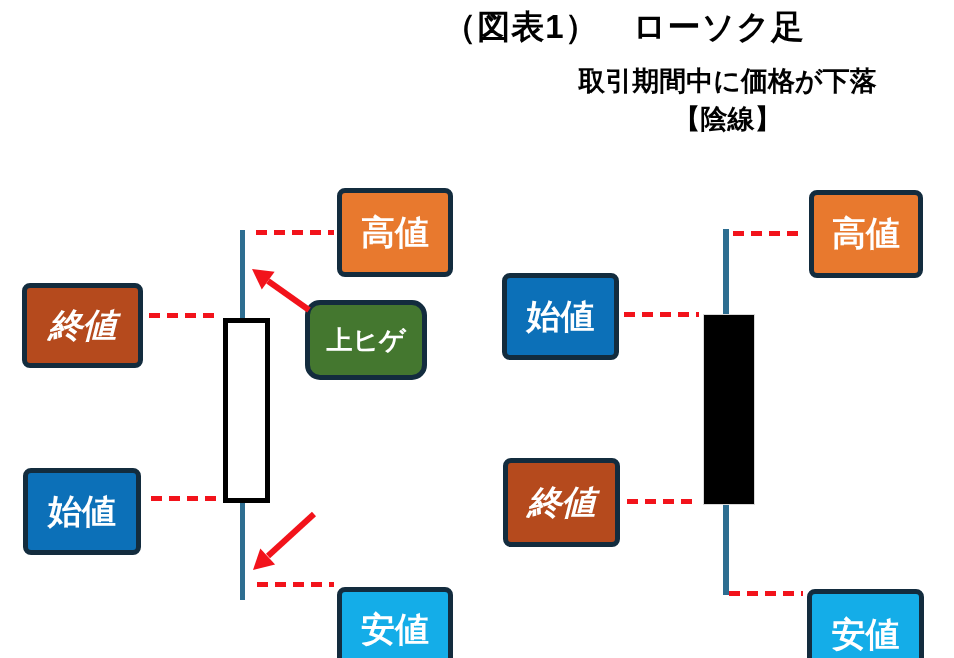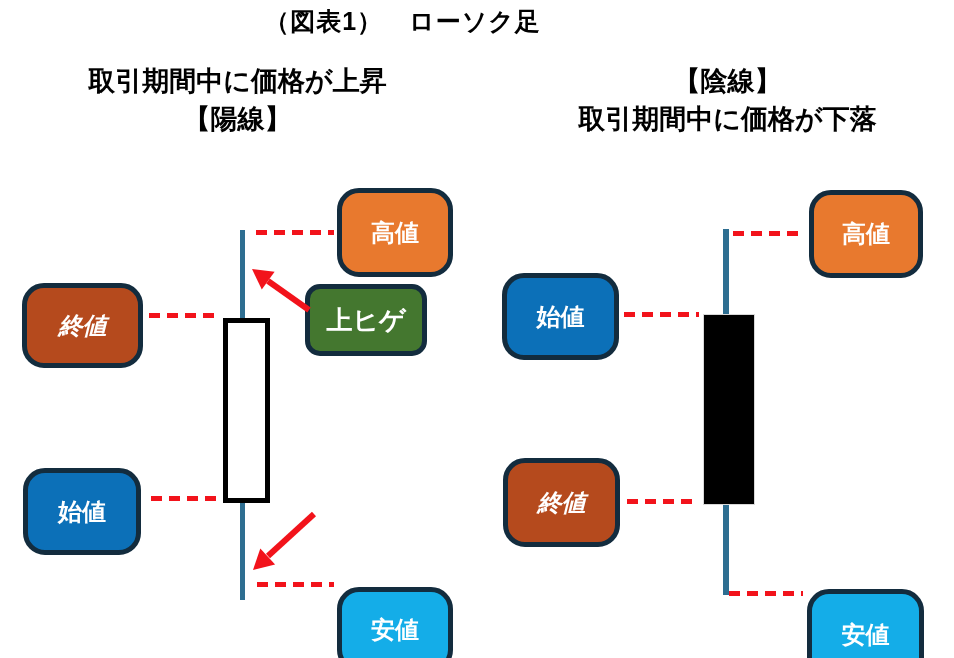--- a/index.html
+++ b/index.html
@@ -1,22 +1,22 @@
 <!DOCTYPE html>
 <html><head>
 <meta charset="utf-8">
 <style>
   html,body{margin:0;padding:0;background:#ffffff;}
   .stage{
     position:relative;width:954px;height:658px;background:#ffffff;overflow:hidden;
     font-family:"Liberation Sans","DejaVu Sans",sans-serif;font-weight:bold;color:#000;
   }
   .title{
-    position:absolute;left:0;top:5px;width:805px;text-align:center;
-    font-size:25px;letter-spacing:1px;
+    position:absolute;left:0;top:5px;width:805px;text-align:right;
+    font-size:33px;letter-spacing:1px;
   }
   .panel-header{position:absolute;top:62px;width:435px;text-align:center;}
   .panel-header.left{left:20px;}
   .panel-header.right{left:510px;}
   .ph-line{font-size:27px;line-height:38px;}
 
   
   .wick{position:absolute;background:#2E6E91;}
   .wick-left{left:240px;top:230px;width:5px;height:370px;}
   .wick-right{left:723px;top:229px;width:6px;height:366px;}
@@ -33,61 +33,57 @@
   .dash-l-close{left:149px;top:313px;width:70px;}
   .dash-l-open {left:151px;top:496px;width:68px;}
   .dash-l-low  {left:257px;top:582px;width:77px;}
   .dash-r-high {left:733px;top:231px;width:72px;}
   .dash-r-open {left:624px;top:312px;width:75px;}
   .dash-r-close{left:627px;top:499px;width:72px;}
   .dash-r-low  {left:729px;top:591px;width:74px;}
 
   
   .lbox{
-    position:absolute;box-sizing:border-box;border:5px solid #132C3E;border-radius:22px;
+    position:absolute;box-sizing:border-box;border:5px solid #132C3E;border-radius:8px;
     display:flex;align-items:center;justify-content:center;
-    color:#ffffff;font-size:24px;font-weight:bold;
+    color:#ffffff;font-size:34px;font-weight:bold;
   }
   .lbox.small{font-size:26px;border-radius:15px;}
   .orange{background:#E8792E;}
   .rust  {background:#B54A1D;font-style:italic;}
   .blue  {background:#0C70B8;}
   .cyan  {background:#14ADE8;margin-top:34px;}
   .green {background:#44772F;}
   .purple{background:#7C2B70;}
 
   .b-high {left:337px;top:188px;width:116px;height:89px;}
   .b-close{left:22px; top:283px;width:121px;height:85px;}
-  .b-uhige{left:305px;top:284px;width:122px;height:72px;}
+  .b-uhige{left:305px;top:300px;width:122px;height:80px;}
   .b-open {left:23px; top:468px;width:118px;height:87px;}
   .b-lhige{left:310px;top:452px;width:121px;height:71px;}
   .b-low  {left:337px;top:553px;width:116px;height:85px;}
 
   .s-high {left:809px;top:190px;width:114px;height:88px;}
   .s-open {left:502px;top:273px;width:117px;height:87px;}
   .s-close{left:503px;top:458px;width:117px;height:89px;}
   .s-low  {left:807px;top:555px;width:117px;height:92px;}
 
   .overlay{position:absolute;left:0;top:0;pointer-events:none;}
 </style>
 </head>
 <body>
 
 <div class="stage">
 
   <div class="title">（図表1）　ローソク足</div>
 
-  <div class="panel-header left">
-    <div class="ph-line">取引期間中に価格が上昇</div>
-    <div class="ph-line">【陽線】</div>
-  </div>
 
   <div class="panel-header right">
+    <div class="ph-line">取引期間中に価格が下落</div>
     <div class="ph-line">【陰線】</div>
-    <div class="ph-line">取引期間中に価格が下落</div>
   </div>
 
   <div class="wick wick-left"></div>
   <div class="candle-body body-left"></div>
   <div class="wick wick-right"></div>
   <div class="candle-body body-right"></div>
 
   <div class="dash dash-l-high"></div>
   <div class="dash dash-l-close"></div>
   <div class="dash dash-l-open"></div>

